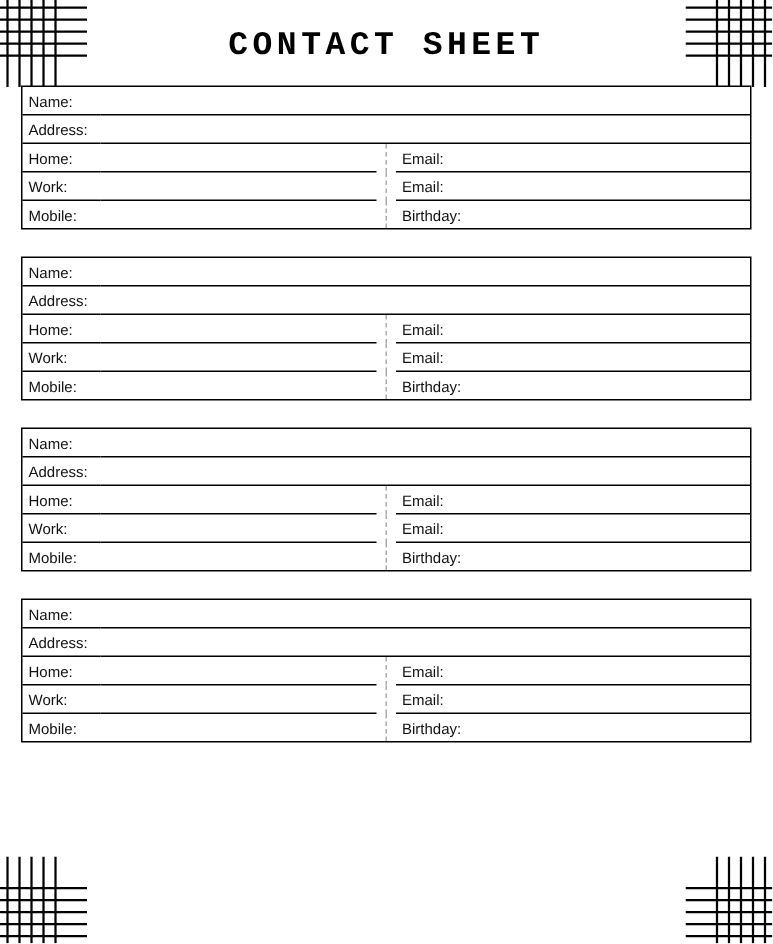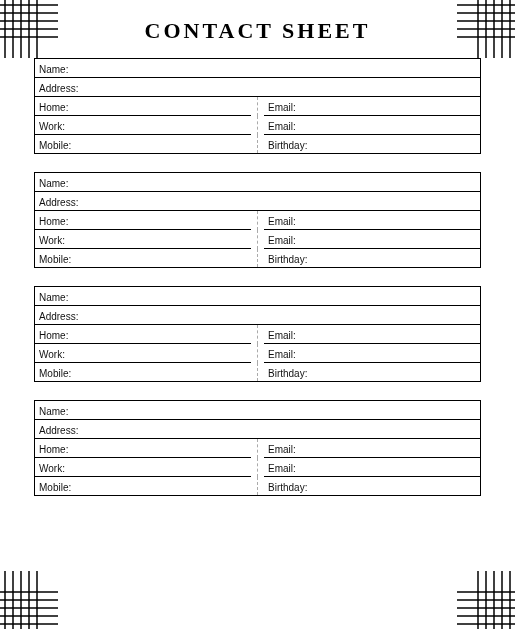--- a/index.html
+++ b/index.html
@@ -1,18 +1,18 @@
 <!DOCTYPE html>
 <html><head>
 <meta charset="utf-8">
 <style>
   *{box-sizing:border-box;margin:0;padding:0}
   body{background:#fff;width:515px;height:629px;font-family:Arial,Helvetica,sans-serif;position:relative;overflow:hidden}
-  .title{text-align:center;font-size:22px;font-weight:900;letter-spacing:3px;padding:18px 0 14px;font-family:Liberation Serif, serif}
-  .cards{padding:0 34px}
+  .title{text-align:center;font-size:22px;font-weight:900;letter-spacing:3px;padding:18px 0 14px;font-family:Liberation Mono, monospace}
+  .cards{padding:0 14px}
   .card{border:1.5px solid #000;margin-bottom:18px}
   .row{display:flex;align-items:stretch}
   .cell{font-size:10px;color:#111;padding:5px 4px 2px;border-bottom:1px solid #000}
   .label{width:52px;flex:0 0 52px}
   .val{flex:1}
   .full .val{border-left:none}
   .split .left-val{flex:1;margin-right:6px}
   .split .vsep{flex:0 0 0;border-left:1px dashed #aaa}
   .split .right-label{width:52px;flex:0 0 52px;margin-left:6px}
   .split .right-val{flex:1}

